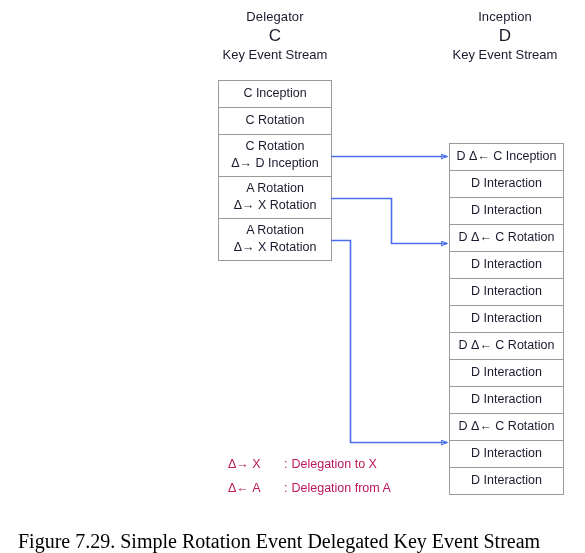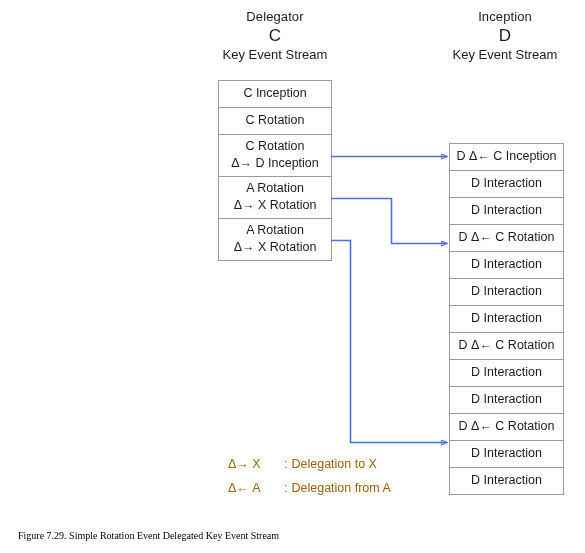--- a/index.html
+++ b/index.html
@@ -82,41 +82,41 @@
     width: 585px;
     height: 553px;
     pointer-events: none;
   }
 
   
   #legend {
     position: absolute;
     left: 228px;
     top: 458px;
-    color: #a16207;
+    color: #be185d;
     font-size: 12.5px;
     line-height: 1.0;
   }
   .legend-row {
     display: flex;
     align-items: baseline;
     white-space: nowrap;
     height: 24px;
   }
   .legend-sym { width: 56px; }
   .legend-colon { margin-right: 4px; }
 
   
   #caption {
     position: absolute;
     left: 18px;
     top: 530px;
     width: 560px;
     font-family: "Liberation Serif", serif;
-    font-size: 10px;
+    font-size: 20px;
     color: #000000;
     white-space: nowrap;
   }
 </style>
 </head>
 <body>
 
 <div id="stage">
 
   <div class="col-header" id="header-delegator">

